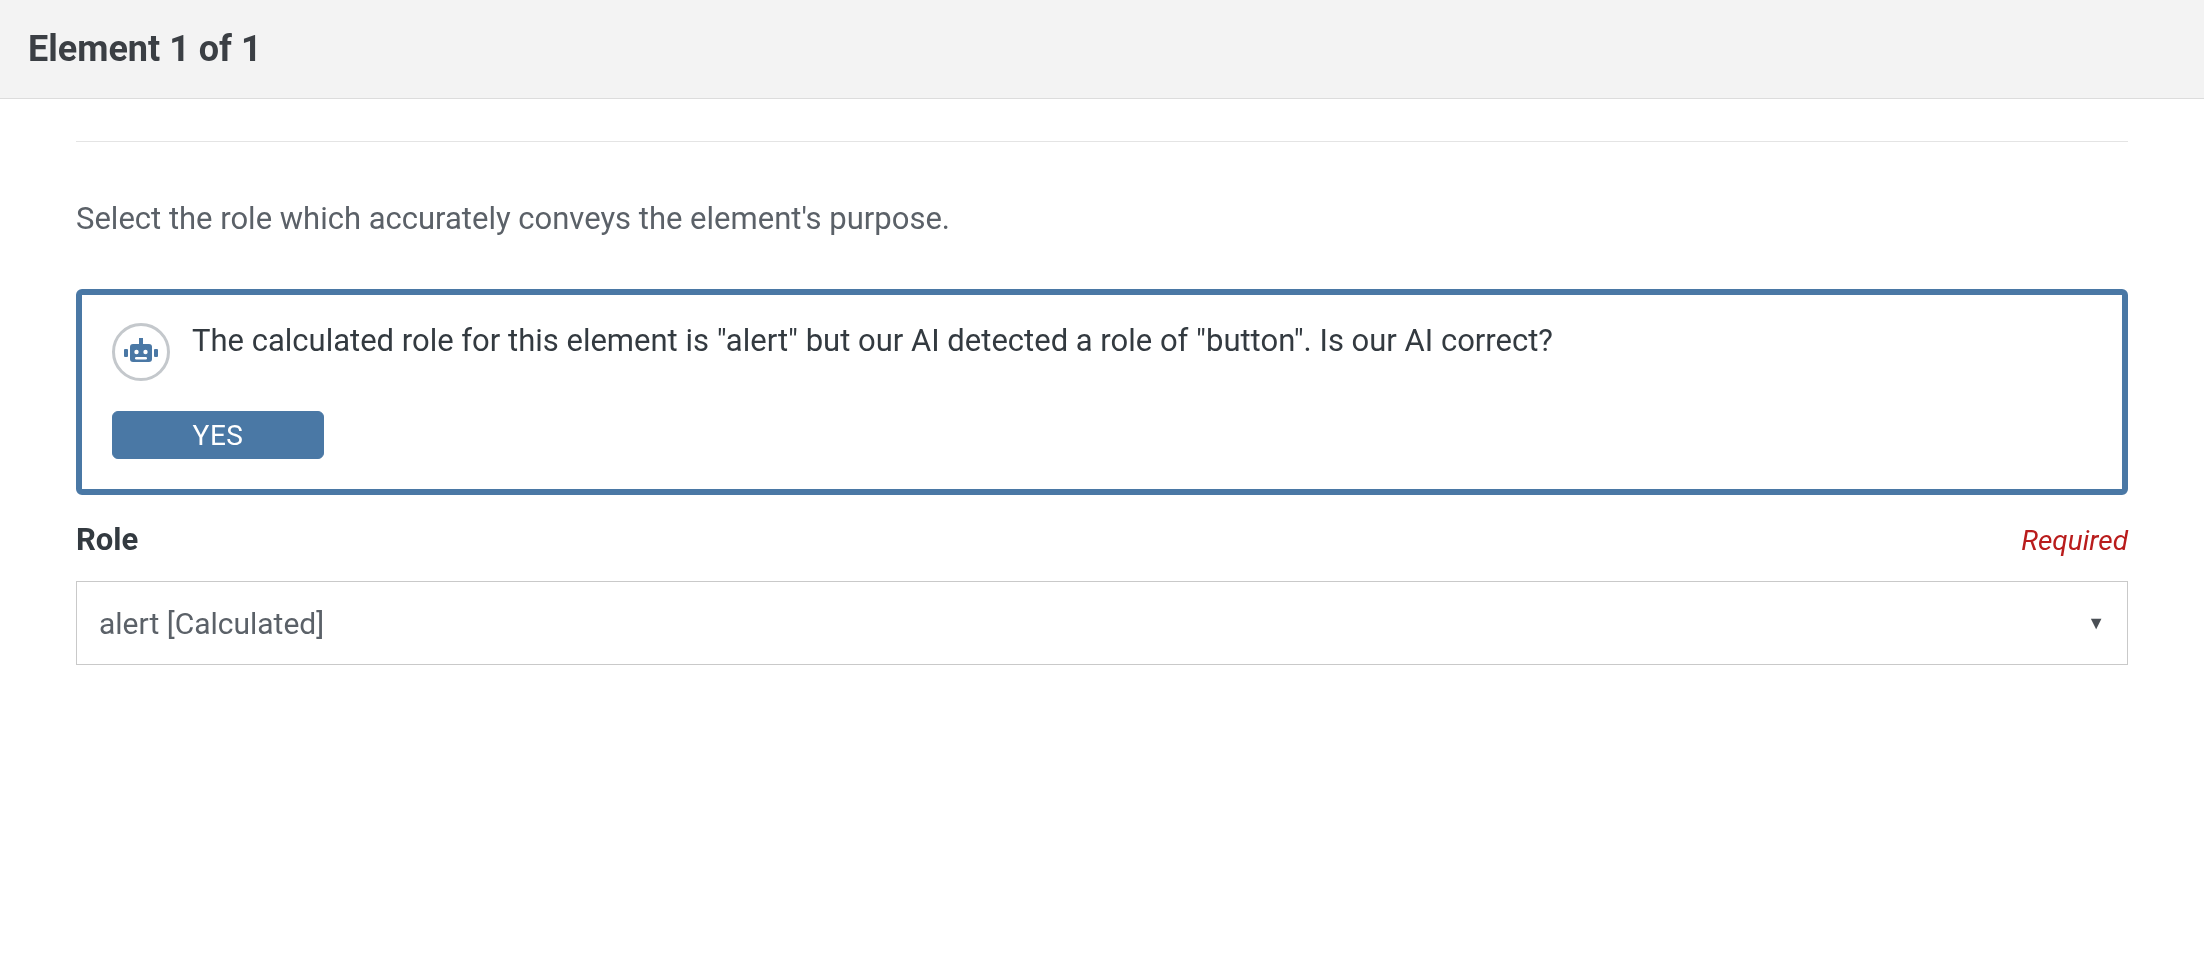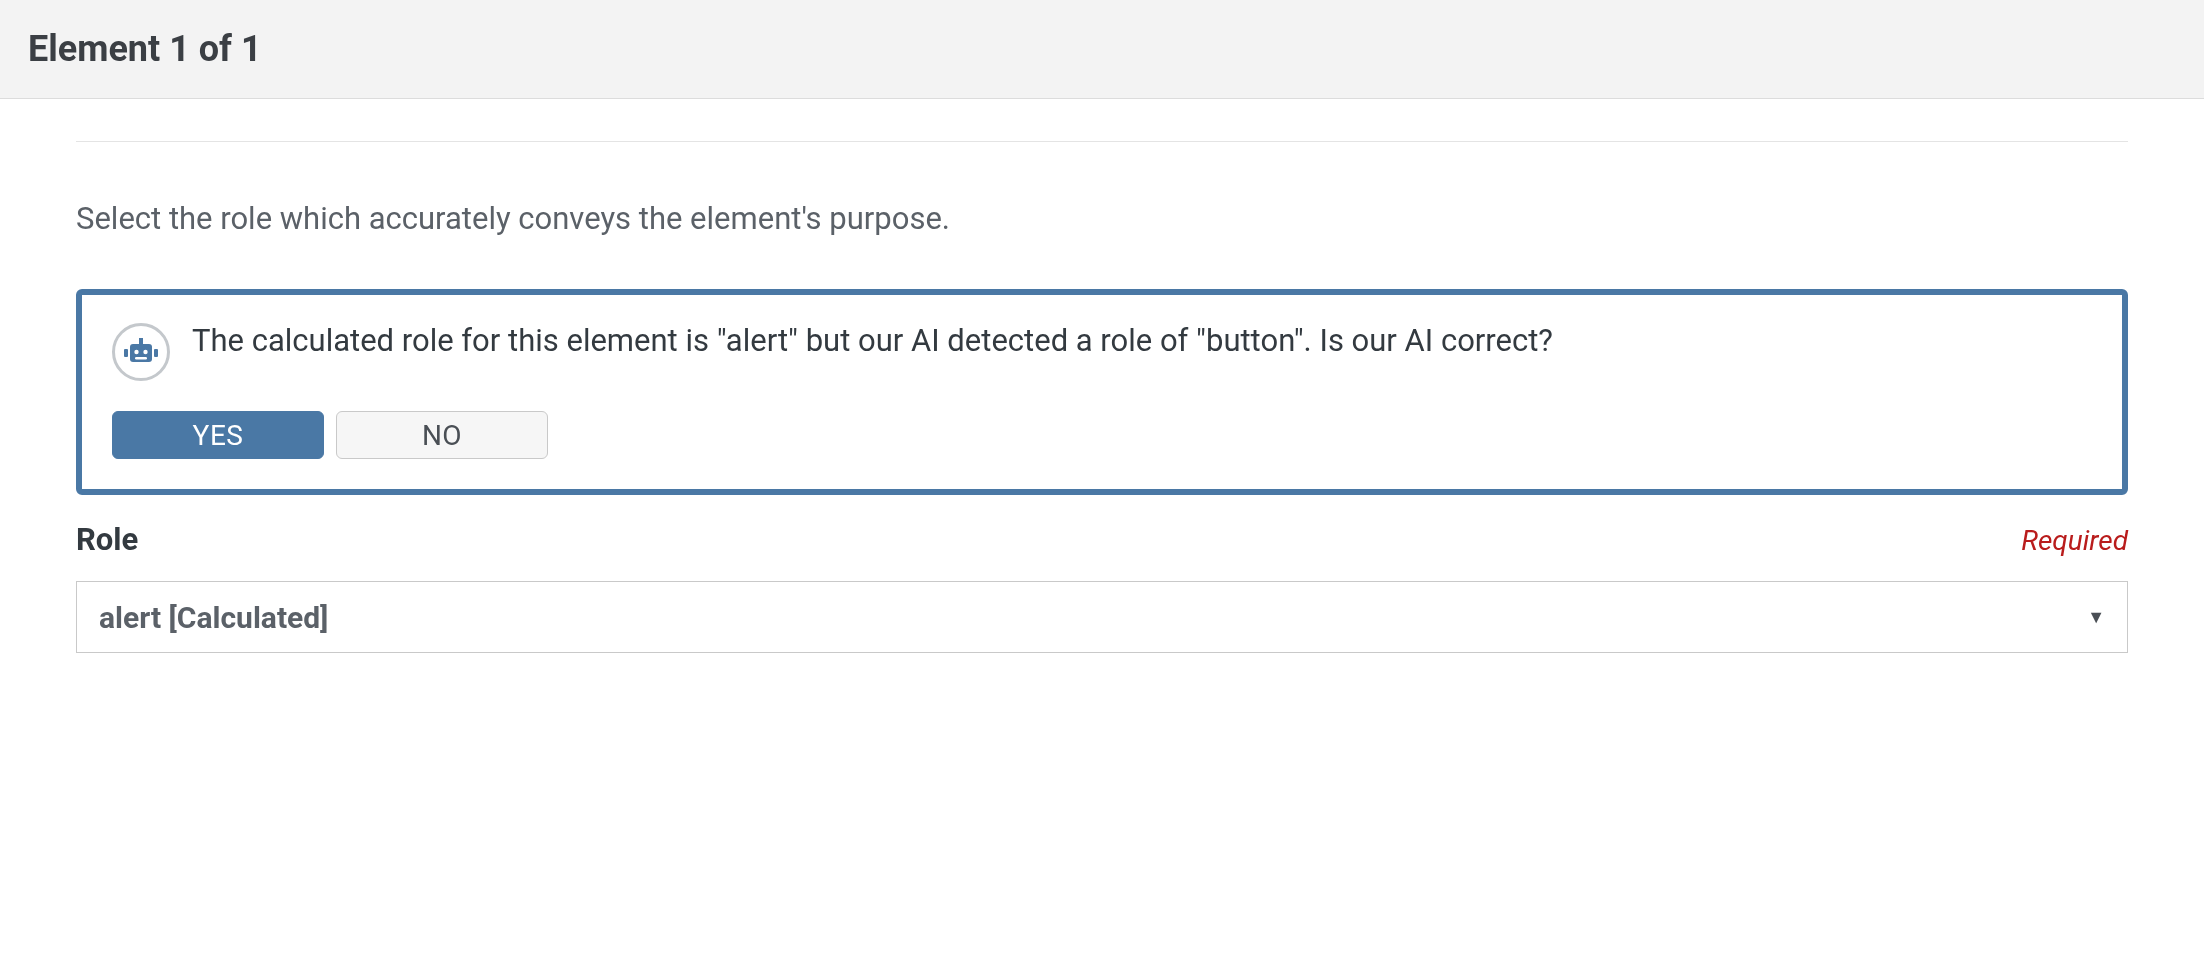--- a/index.html
+++ b/index.html
@@ -57,21 +57,21 @@
     margin-top: 2px;
   }
   .robot-icon svg { display: block; }
   .ai-text {
     font-size: 31px;
     color: #333a40;
     line-height: 1.3;
   }
   .btn-row {
     display: flex;
-    gap: 12px;
+    gap: 32px;
   }
   .btn {
     min-width: 212px;
     height: 48px;
     border-radius: 6px;
     font-size: 28px;
     display: flex;
     align-items: center;
     justify-content: center;
     cursor: pointer;
@@ -98,27 +98,26 @@
     font-weight: 700;
     color: #333a40;
   }
   .field-req {
     font-size: 28px;
     font-style: italic;
     color: #b91c1c;
   }
   .select-box {
     border: 1px solid #c9c9c9;
-    height: 72px;
+    height: 84px;
     display: flex;
     align-items: center;
     justify-content: space-between;
     padding: 0 22px;
     cursor: pointer;
-    font-weight: bold;
   }
   .select-value {
     font-size: 30px;
     color: #5b6168;
   }
   .select-arrow {
     color: #4a4f55;
     font-size: 18px;
   }
 </style>
@@ -144,21 +143,20 @@
           <circle cx="21.5" cy="14" r="2.2" fill="#ffffff"></circle>
           <rect x="11" y="19" width="12" height="2.4" rx="1.2" fill="#ffffff"></rect>
           <rect x="0" y="11" width="4" height="8" rx="1" fill="#4a78a5"></rect>
           <rect x="30" y="11" width="4" height="8" rx="1" fill="#4a78a5"></rect>
         </svg>
       </div>
       <div class="ai-text">The calculated role for this element is "alert" but our AI detected a role of "button". Is our AI correct?</div>
     </div>
     <div class="btn-row">
       <div class="btn btn-yes">YES</div>
-      <div class="btn btn-no">NO</div>
     </div>
   </div>
 
   <div class="field-label-row">
     <div class="field-label">Role</div>
     <div class="field-req">Required</div>
   </div>
   <div class="select-box">
     <span class="select-value">alert [Calculated]</span>
     <span class="select-arrow">▼</span>

